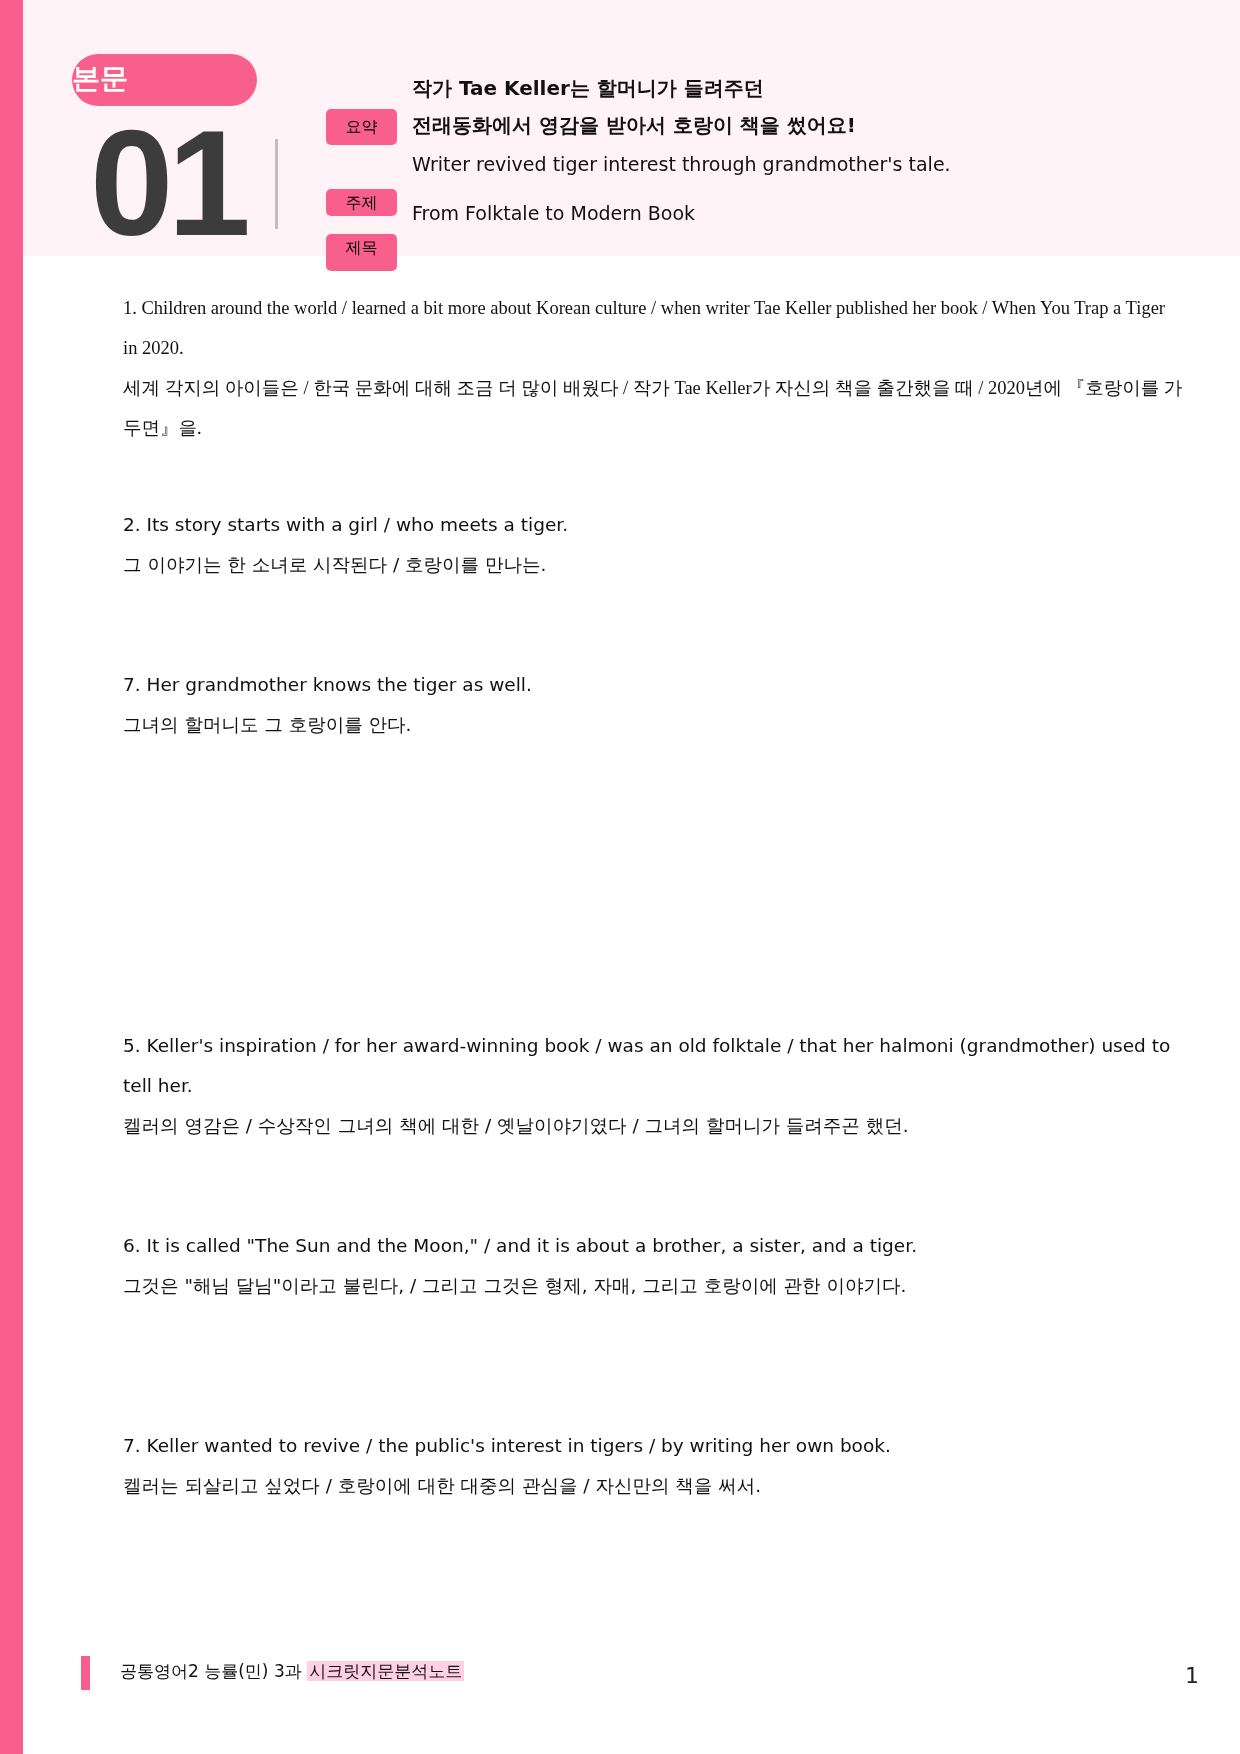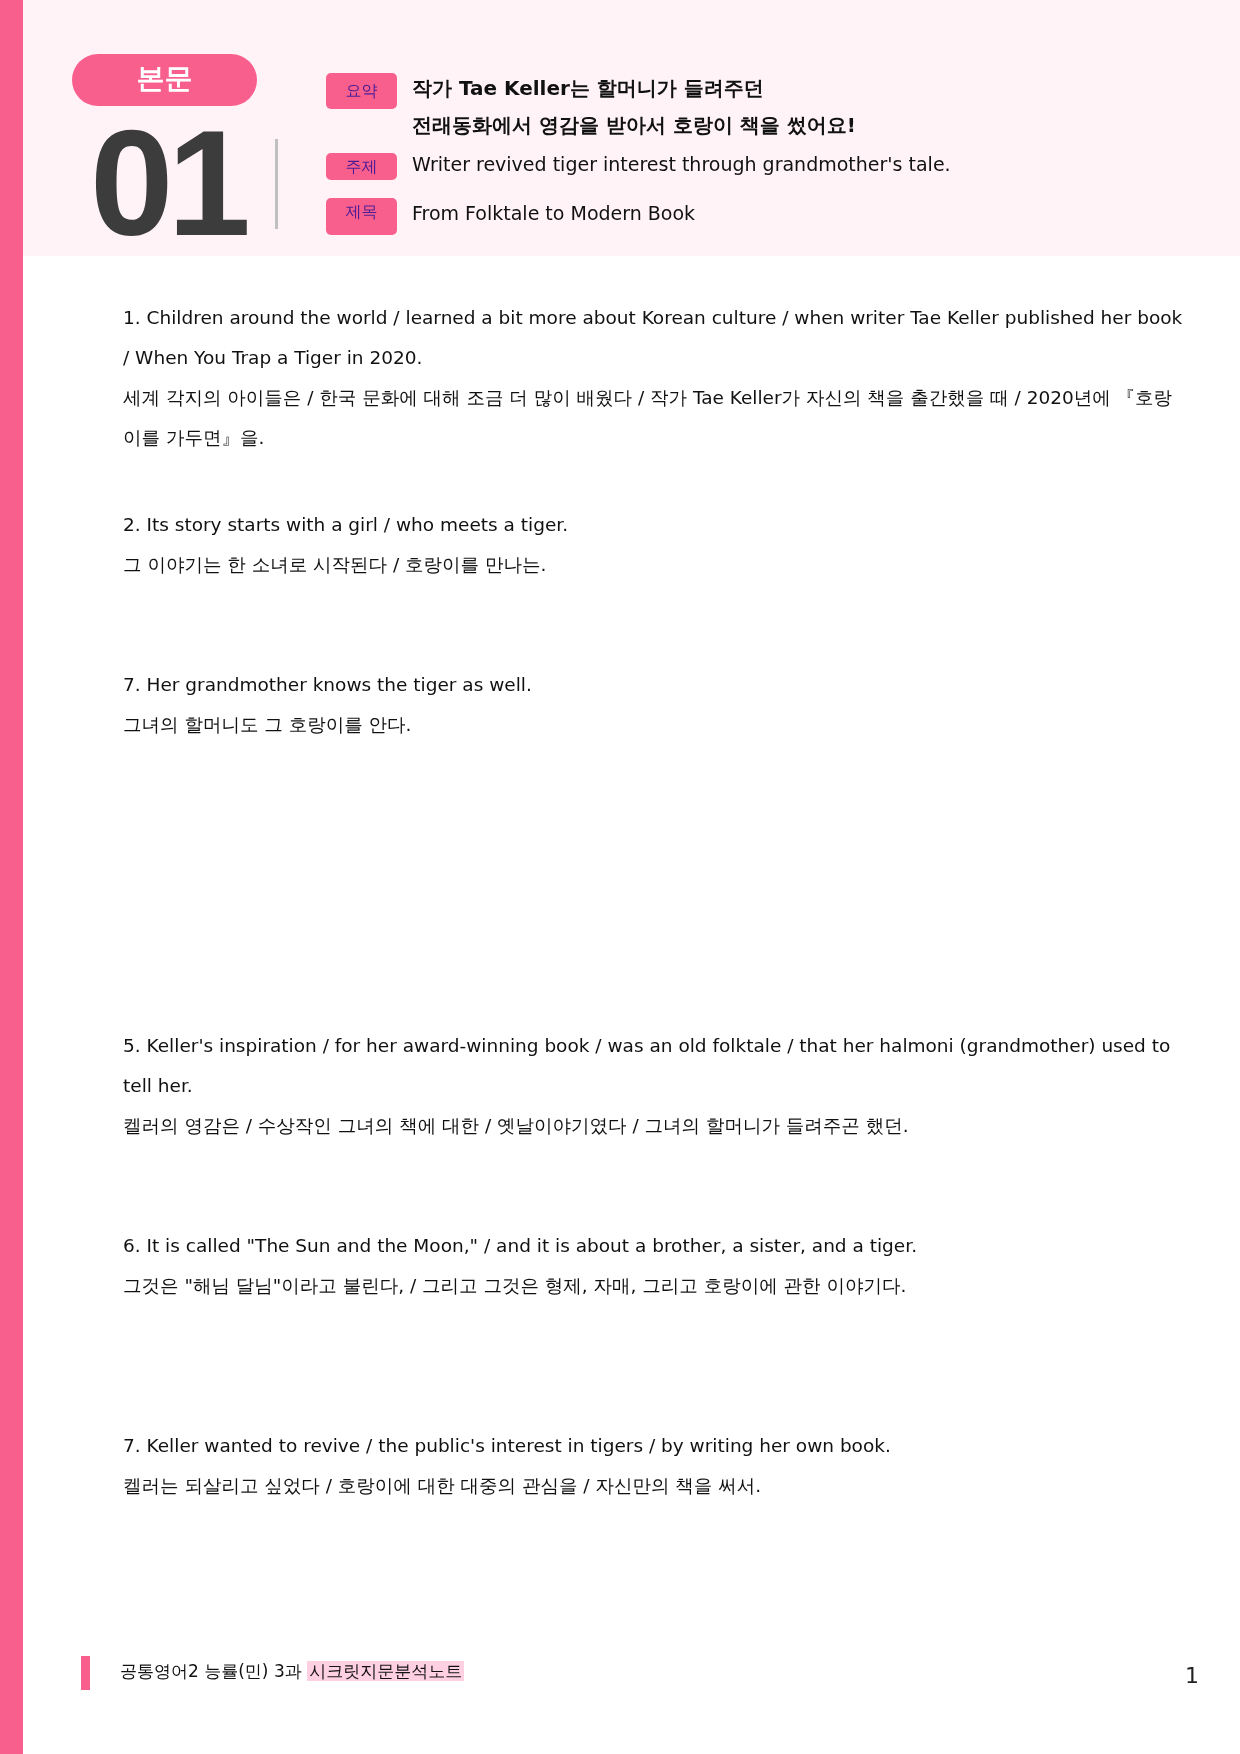--- a/index.html
+++ b/index.html
@@ -7,31 +7,31 @@
     width: 1240px; height: 1754px; position: relative; overflow: hidden;
     background: #ffffff;
     font-family: "DejaVu Sans", "Liberation Sans", sans-serif;
     color: #1a1a1a;
   }
   .left-bar { position: absolute; left: 0; top: 0; width: 23px; height: 1754px; background: #f95f8d; }
   .header { position: absolute; left: 23px; top: 0; width: 1217px; height: 256px; background: #fff3f7; }
   .section-pill {
     position: absolute; left: 72px; top: 54px; width: 185px; height: 52px;
     background: #f95f8d; border-radius: 26px; color: #fff;
-    font-size: 28px; font-weight: bold; text-align: center; line-height: 50px;
+    font-size: 28px; font-weight: bold; line-height: 50px;
   }
   .big-num {
     position: absolute; left: 90px; top: 108px;
     font-family: "Liberation Sans", "DejaVu Sans", sans-serif;
     font-size: 150px; font-weight: bold; color: #3c3c3c; letter-spacing: -6px; line-height: 150px; text-align: right;
   }
   .divider { position: absolute; left: 275px; top: 139px; width: 3px; height: 90px; background: #c0c0c0; }
   .badge {
-    position: absolute; left: 326px; width: 71px; background: #f95f8d; color: #4c1d95;
-    border-radius: 5px; font-size: 16px; text-align: center;
+    position: absolute; left: 326px; width: 71px; background: #f95f8d; color: #000000;
+    border-radius: 5px; font-size: 16px; text-align: center; margin-top: 36px;
   }
   .badge.b1 { top: 73px; height: 36px; line-height: 36px; }
   .badge.b2 { top: 153px; height: 27px; line-height: 27px; }
   .badge.b3 { top: 198px; height: 37px; line-height: 27px; }
   .summary { position: absolute; left: 412px; top: 70px; font-size: 20px; font-weight: bold; line-height: 37px; color: #111; }
   .summary div { white-space: nowrap; }
   .meta-text { position: absolute; left: 412px; font-size: 19px; color: #111; white-space: nowrap; }
   .meta-text.topic { top: 153px; }
   .meta-text.title { top: 202px; }
 
@@ -58,21 +58,21 @@
   <div>작가 Tae Keller는 할머니가 들려주던</div>
   <div>전래동화에서 영감을 받아서 호랑이 책을 썼어요!</div>
 </div>
 
 <div class="badge b2">주제</div>
 <div class="meta-text topic">Writer revived tiger interest through grandmother's tale.</div>
 
 <div class="badge b3">제목</div>
 <div class="meta-text title">From Folktale to Modern Book</div>
 
-<div class="sentence" style="top:298px;">
+<div class="sentence" style="top:288px;font-family:Liberation Serif, serif;">
   <span class="en">1. Children around the world / learned a bit more about Korean culture / when writer Tae Keller published her book / When You Trap a Tiger in 2020.</span>
   <span class="ko">세계 각지의 아이들은 / 한국 문화에 대해 조금 더 많이 배웠다 / 작가 Tae Keller가 자신의 책을 출간했을 때 / 2020년에 『호랑이를 가두면』을.</span>
 </div>
 <div class="sentence" style="top:505px;">
   <span class="en">2. Its story starts with a girl / who meets a tiger.</span>
   <span class="ko">그 이야기는 한 소녀로 시작된다 / 호랑이를 만나는.</span>
 </div>
 <div class="sentence" style="top:665px;">
   <span class="en">7. Her grandmother knows the tiger as well.</span>
   <span class="ko">그녀의 할머니도 그 호랑이를 안다.</span>

